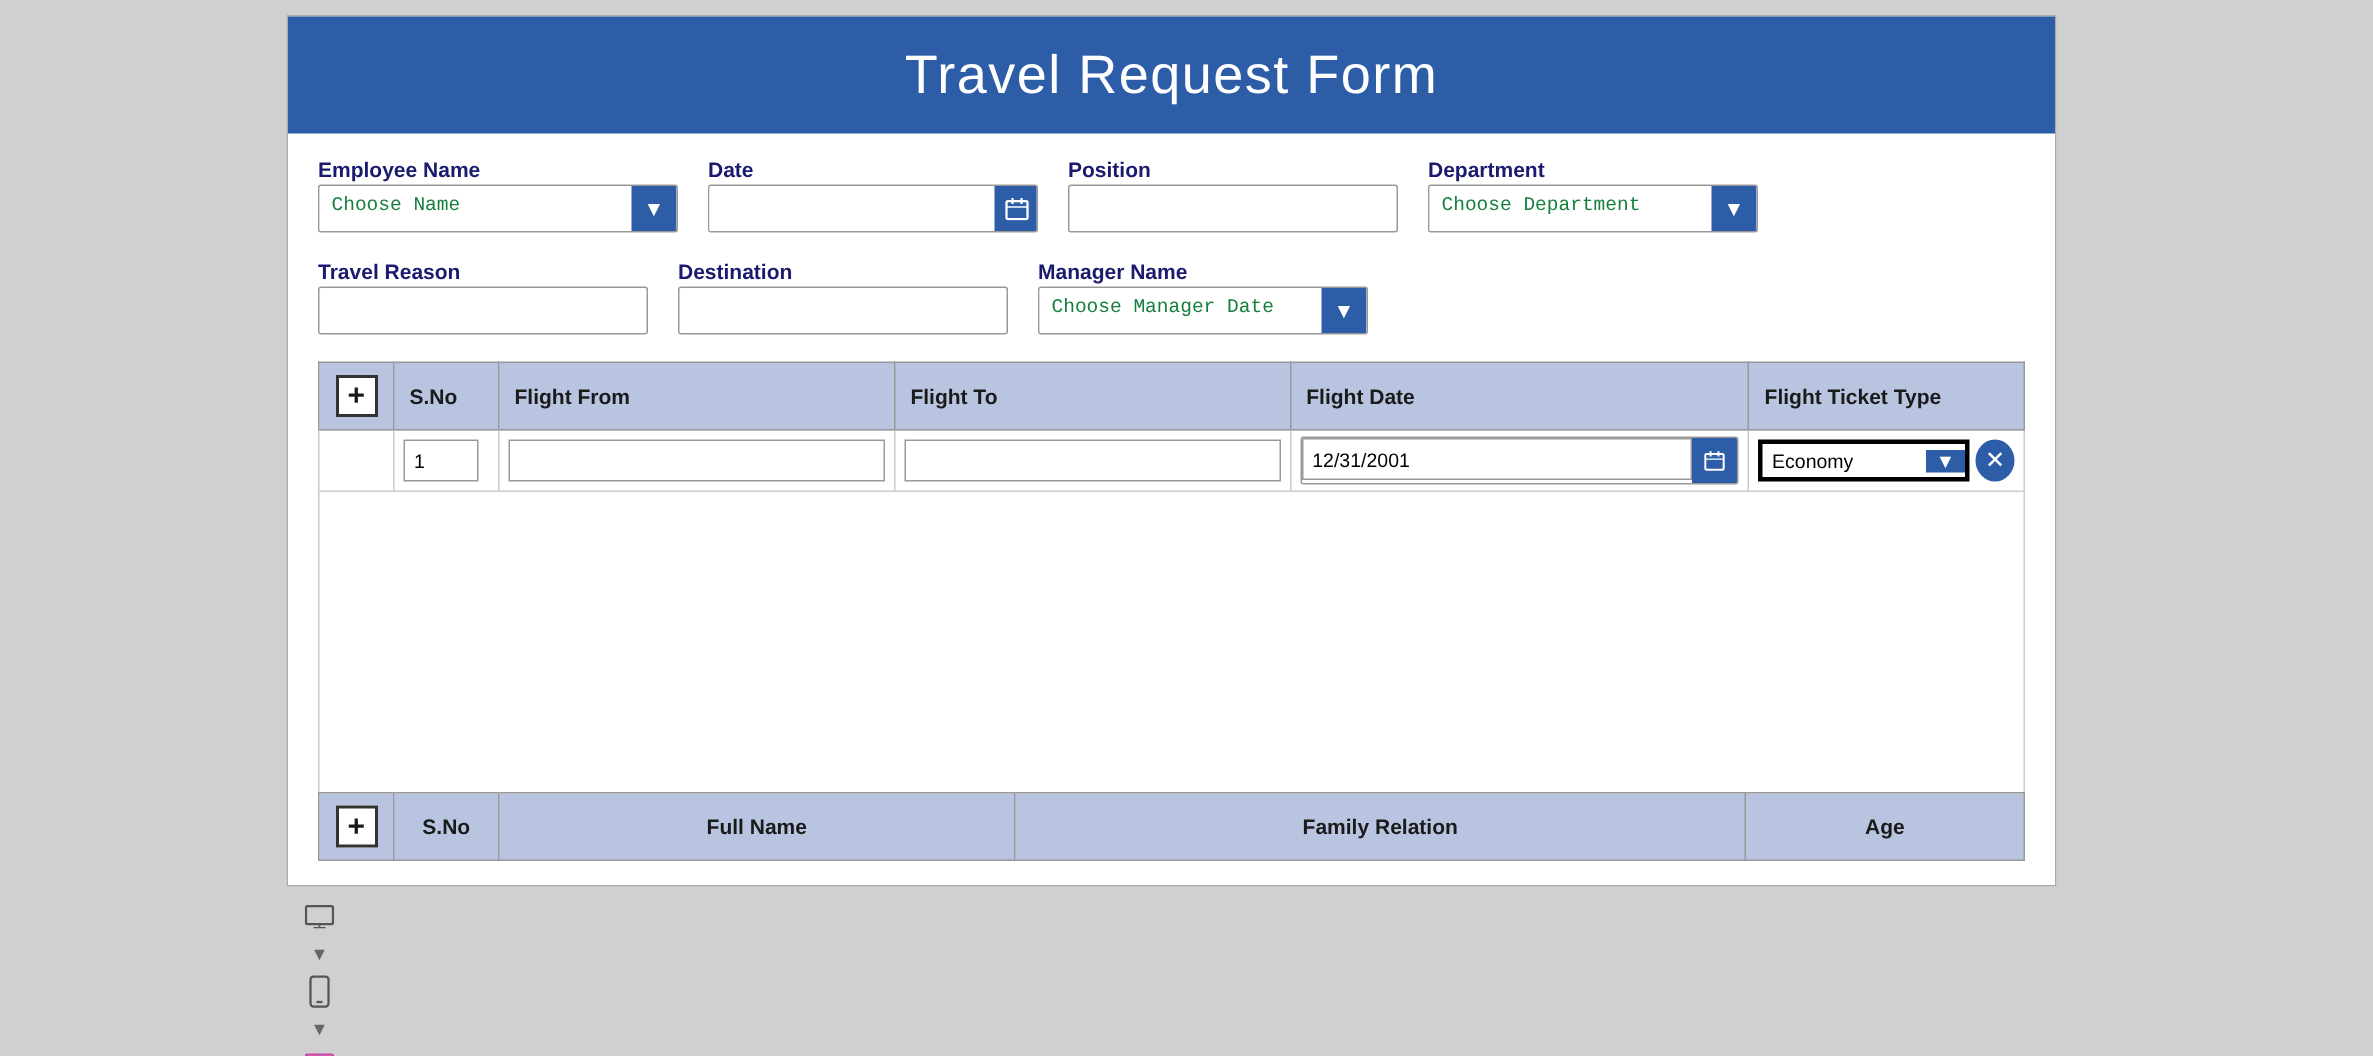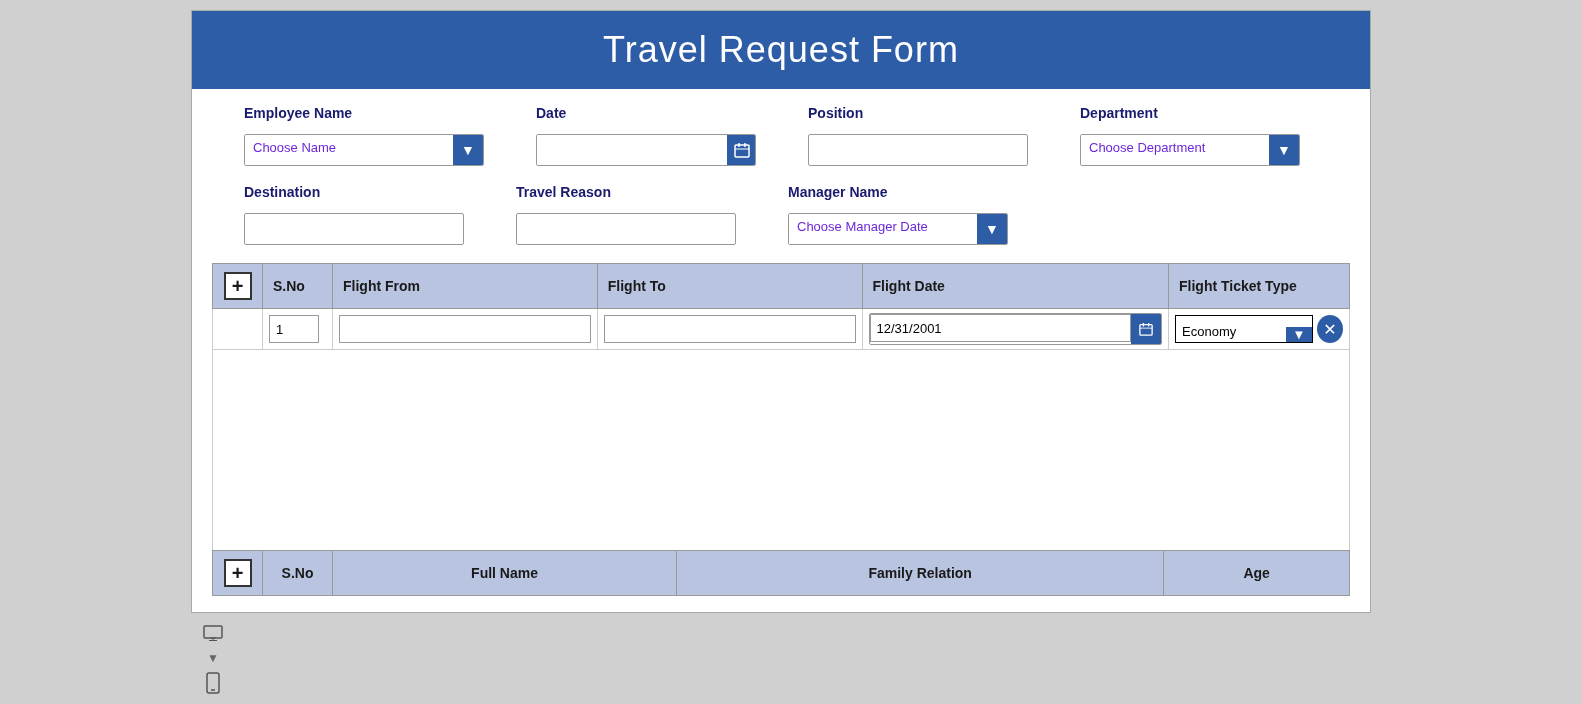--- a/index.html
+++ b/index.html
@@ -38,22 +38,21 @@
     }
     .fields-row {
       display: flex;
       flex-direction: row;
       gap: 20px;
       margin-bottom: 18px;
     }
     .field-group {
       display: flex;
       flex-direction: column;
-      gap: 13px;
-      margin-left: 32px;
+      gap: 2px;
     }
     .field-group.employee-name { width: 240px; }
     .field-group.position { width: 220px; }
     .field-group.date { width: 220px; }
     .field-group.department { width: 220px; }
     .field-group.destination { width: 220px; }
     .field-group.travel-reason { width: 220px; }
     .field-group.manager-name { width: 220px; }
     .field-group.login-id { width: 220px; }
 
@@ -77,25 +76,26 @@
       border: 1px solid #999;
       border-radius: 2px;
       height: 32px;
       overflow: hidden;
       background: white;
     }
     .dropdown-text {
       flex: 1;
       padding: 5px 8px;
       font-size: 13px;
-      color: #6d28d9;
+      color: #15803d;
       background: white;
       border: none;
       outline: none;
       cursor: pointer;
+      font-family: Liberation Mono, monospace;
     }
     .dropdown-btn {
       background: #2d5da6;
       color: white;
       border: none;
       width: 30px;
       cursor: pointer;
       display: flex;
       align-items: center;
       justify-content: center;
@@ -179,22 +179,22 @@
       height: 28px;
       outline: none;
     }
     .ticket-type-wrapper {
       display: flex;
       align-items: center;
       gap: 4px;
     }
     .ticket-dropdown-wrapper {
       display: flex;
-      align-items: flex-end;
-      border: 1px solid #000000;
+      align-items: center;
+      border: 3px solid #000000;
       height: 28px;
       overflow: hidden;
       flex: 1;
     }
     .ticket-dropdown-text {
       flex: 1;
       padding: 3px 6px;
       font-size: 13px;
       border: none;
       outline: none;
@@ -320,26 +320,26 @@
         <div class="field-group department">
           <label class="field-label">Department</label>
           <div class="dropdown-wrapper">
             <span class="dropdown-text">Choose Department</span>
             <button class="dropdown-btn">▼</button>
           </div>
         </div>
       </div>
 
       <div class="fields-row">
+        <div class="field-group travel-reason">
+          <label class="field-label">Travel Reason</label>
+          <input class="field-input" type="text" style="">
+        </div>
         <div class="field-group destination">
           <label class="field-label">Destination</label>
-          <input class="field-input" type="text" style="">
-        </div>
-        <div class="field-group travel-reason">
-          <label class="field-label">Travel Reason</label>
           <input class="field-input" type="text" style="">
         </div>
         <div class="field-group manager-name">
           <label class="field-label">Manager Name</label>
           <div class="dropdown-wrapper">
             <span class="dropdown-text">Choose Manager Date</span>
             <button class="dropdown-btn">▼</button>
           </div>
         </div>
       </div>

